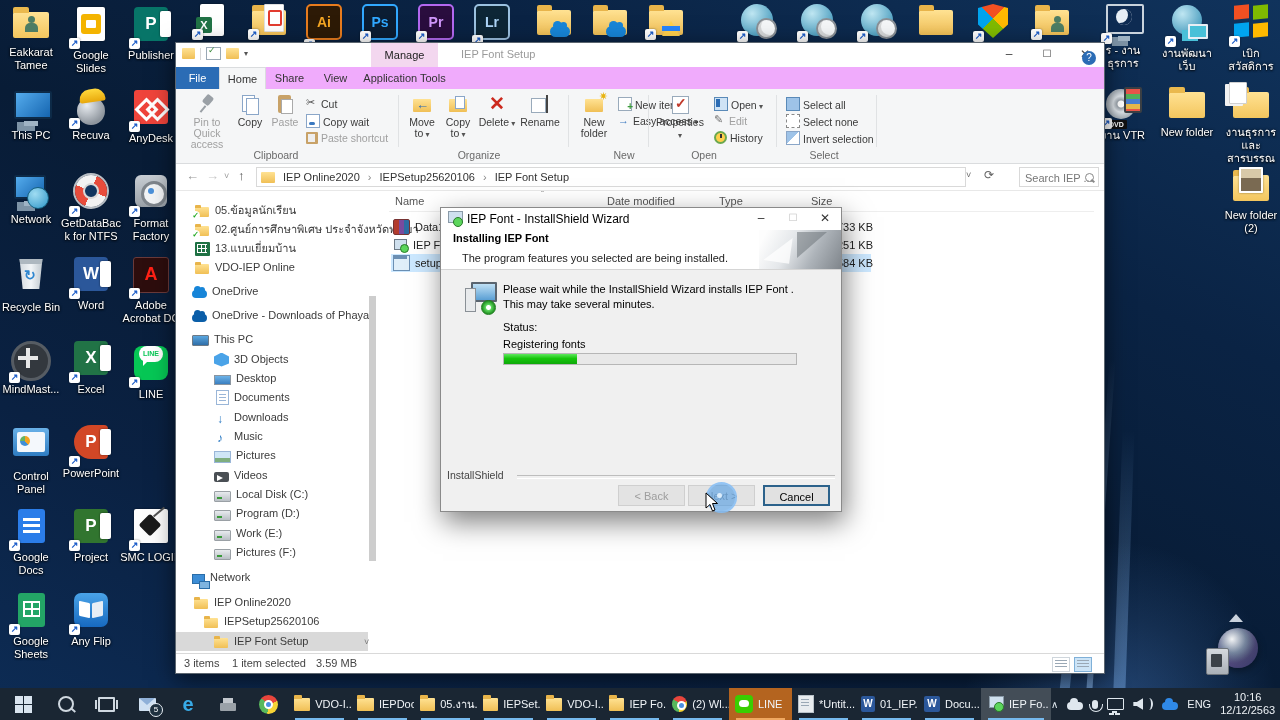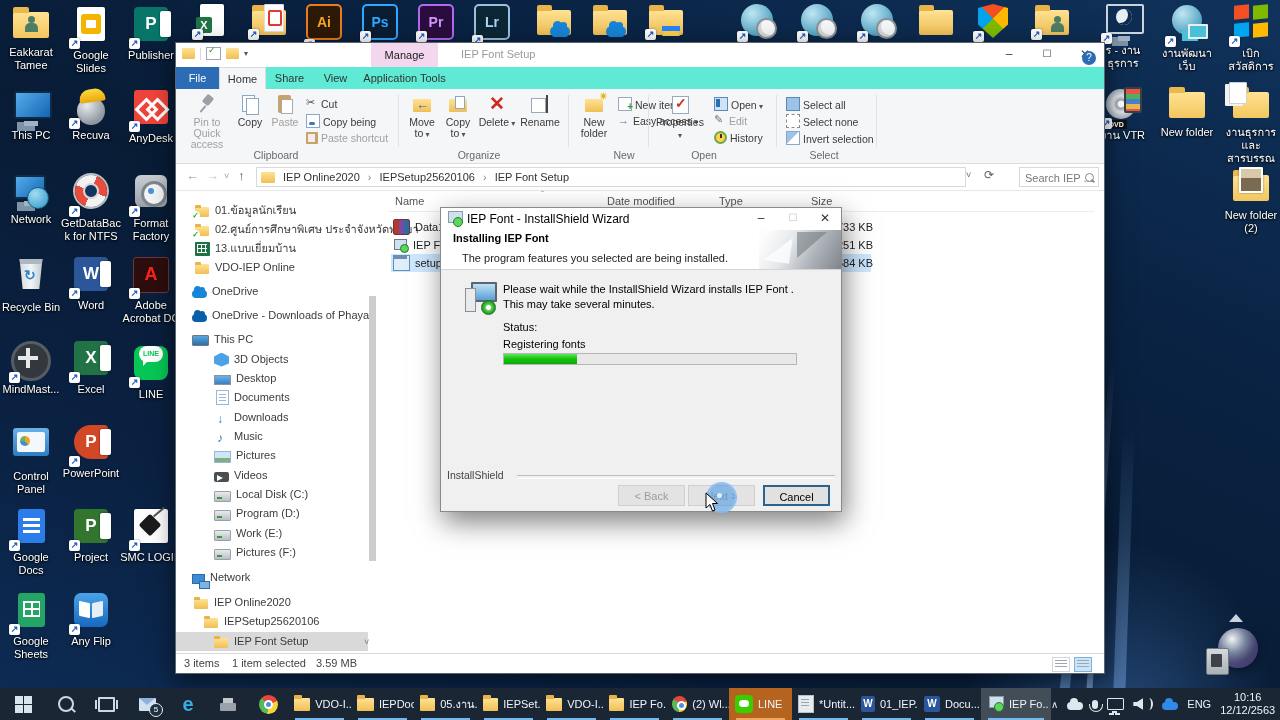--- a/index.html
+++ b/index.html
@@ -108,21 +108,21 @@
   .qat{position:absolute;left:6px;top:4px;display:flex;gap:5px;align-items:center;}
   .qat .qi{width:13px;height:11px;}
   .qi-fold{background:linear-gradient(#ffe293,#f0bf55);border-radius:1px;}
   .qi-chk{background:#fff;border:1px solid #9aa8b5;width:11px;height:10px;position:relative;}
   .qi-chk::after{content:"\2713";position:absolute;left:1px;top:-3px;color:#3a8a3a;font-size:9px;}
   .qsep{width:1px;height:12px;background:#d8d8d8;}
   .qcaret{font-size:8px;color:#555;}
   .managetab{position:absolute;left:195px;top:0;width:67px;height:24px;background:#f3d7ef;color:#222;font-size:11px;text-align:center;line-height:24px;}
   .wtitle{position:absolute;left:285px;top:5px;font-size:11px;color:#9a9a9a;}
   .wctl{position:absolute;top:0;height:24px;width:38px;text-align:center;line-height:22px;color:#444;font-size:12px;}
-  .tabsrow{position:absolute;left:0;top:24px;width:100%;height:22px;background:#5eead4;}
+  .tabsrow{position:absolute;left:0;top:24px;width:100%;height:22px;background:#f0abfc;}
   .tab{position:absolute;top:0;height:22px;font-size:11px;line-height:22px;text-align:center;color:#333;}
   .tab-file{left:0;width:43px;background:#2b6cb5;color:#fff;}
   .tab-home{left:43px;width:47px;background:#f5f6f7;border:1px solid #dadcde;border-bottom:none;box-sizing:border-box;}
   .tab-share{left:90px;width:47px;}
   .tab-view{left:137px;width:45px;}
   .tab-app{left:182px;width:93px;}
   .ribbon{position:absolute;left:0;top:46px;width:100%;height:75px;background:#f5f6f7;border-bottom:1px solid #dadcde;box-sizing:border-box;}
   .rb-big{position:absolute;top:3px;text-align:center;font-size:10.5px;color:#3b3b3b;}
   .rb-big .rico{display:block;margin:1px auto 2px;}
   .rb-lbl{display:block;line-height:11px;}
@@ -637,21 +637,21 @@
         </div>
       <div class="rb-big" style="left:58px;width:32px">
           <span class="rico rico-copy"></span>
           <span class="rb-lbl">Copy</span>
         </div>
       <div class="rb-big" style="left:92px;width:34px">
           <span class="rico rico-paste"></span>
           <span class="rb-lbl dis">Paste</span>
         </div>
       <div class="rb-sm" style="left:130px;top:8px"><span class="rsi rsi-cut"></span><span>Cut</span></div>
-      <div class="rb-sm" style="left:130px;top:25px"><span class="rsi rsi-cpath"></span><span>Copy being</span></div>
+      <div class="rb-sm" style="left:130px;top:25px"><span class="rsi rsi-cpath"></span><span>Copy wait</span></div>
       <div class="rb-sm" style="left:130px;top:42px"><span class="rsi rsi-pshort"></span><span class="dis">Paste shortcut</span></div>
       <div class="rb-grp" style="left:55px;width:90px">Clipboard</div>
       <div class="rb-sep" style="left:222px"></div>
 
       <div class="rb-big" style="left:228px;width:36px">
           <span class="rico rico-move"></span>
           <span class="rb-lbl drop">Move to</span>
         </div>
       <div class="rb-big" style="left:264px;width:36px">
           <span class="rico rico-copyto"></span>
@@ -710,21 +710,21 @@
       <span class="refresh">⟳</span>
       <div class="searchbox"><span>Search IEP ...</span><span class="mag"></span></div>
     </div>
 
     <div class="main">
       <div class="navpane">
         <div class="nav-item" style="top:10px;left:19px">
             <span class="ni ni-folder chk">
               <i>✓</i>
             </span>
-            <span>01.ข้อมูลนักเรียน</span>
+            <span>05.ข้อมูลนักเรียน</span>
           </div>
         <div class="nav-item" style="top:29px;left:19px">
             <span class="ni ni-folder chk">
               <i>✓</i>
             </span>
             <span>02.ศูนย์การศึกษาพิเศษ ประจำจังหวัดพะเยา</span>
           </div>
         <div class="nav-item" style="top:48px;left:19px">
             <span class="ni ni-xls"></span>
             <span>13.แบบเยี่ยมบ้าน</span>

